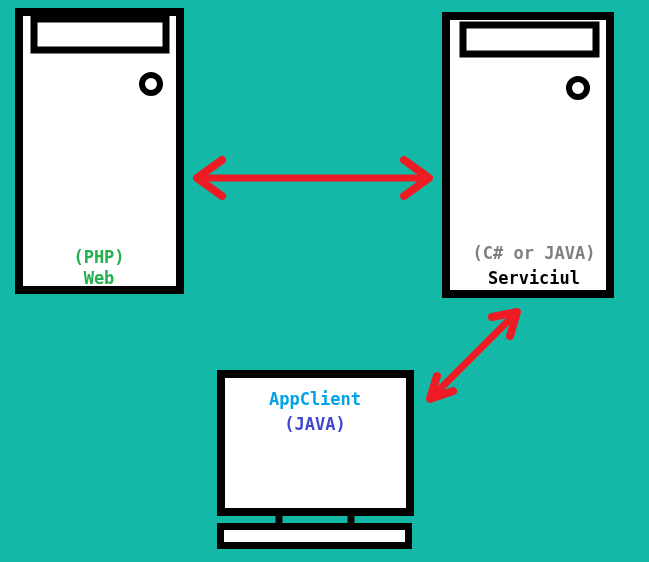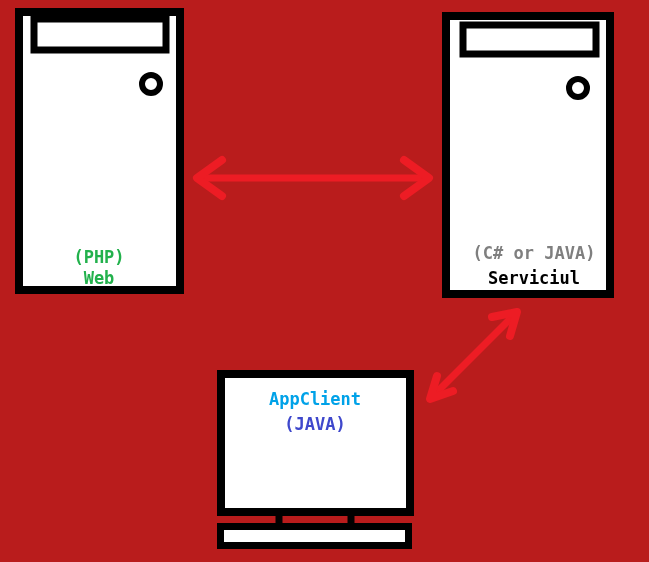--- a/index.html
+++ b/index.html
@@ -5,21 +5,21 @@
   html, body {
     margin: 0;
     padding: 0;
     background: #ffffff;
     font-family: "DejaVu Sans Mono", "Liberation Mono", monospace;
   }
   .canvas {
     position: relative;
     width: 649px;
     height: 562px;
-    background: #b91c1c;
+    background: #14b8a6;
     overflow: hidden;
   }
   svg { display: block; }
   .filled  { fill: #ffffff; }
   .nofill  { fill: none; }
   .sw8 { stroke-width: 8; }
   .sw7 { stroke-width: 7; }
   .sw6 { stroke-width: 6; }
   .cap { stroke-linecap: round; stroke-linejoin: round; }
   .sq  { stroke-linecap: square; }

